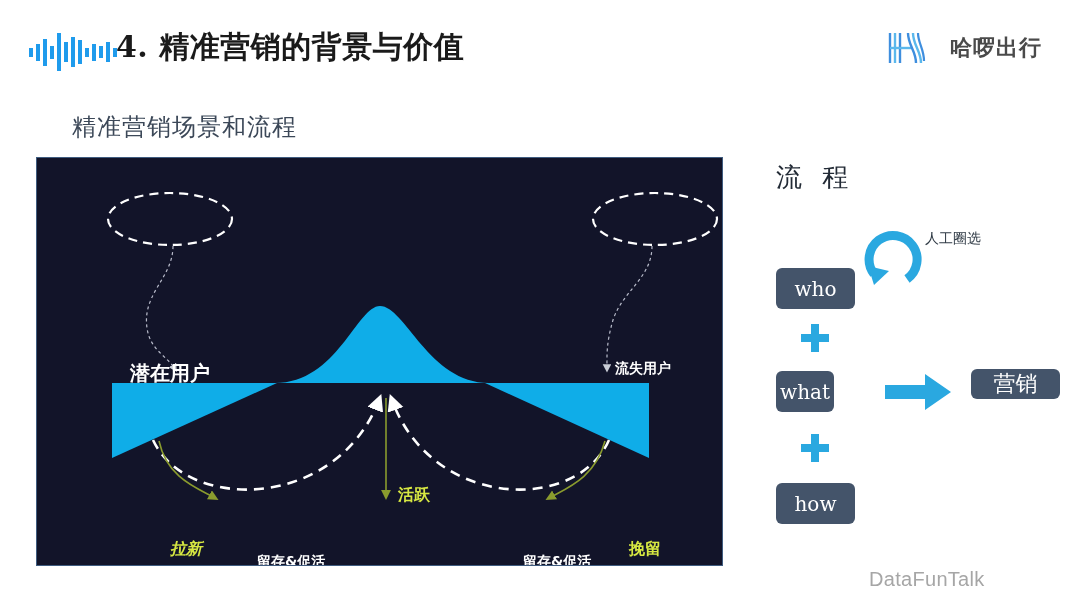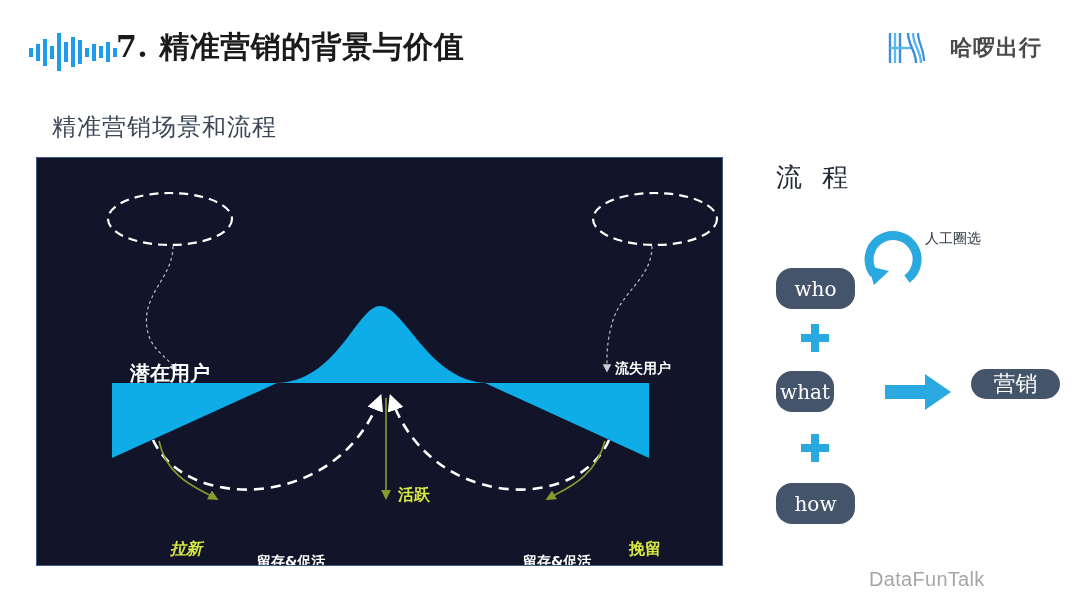--- a/index.html
+++ b/index.html
@@ -61,21 +61,21 @@
     font-size: 22px;
     font-weight: bold;
     color: #4a4a4a;
     letter-spacing: 1px;
     white-space: nowrap;
   }
 
   
   #section-subtitle {
     position: absolute;
-    left: 52px; top: 111px;
+    left: 72px; top: 111px;
     font-size: 24px;
     color: #3c4858;
     font-family: "DejaVu Serif", "Liberation Serif", serif;
     letter-spacing: 1px;
     white-space: nowrap;
   }
 
   
   #dark-panel {
     position: absolute;
@@ -119,21 +119,21 @@
     left: 776px; top: 160px;
     font-size: 26px;
     color: #222a35;
     font-family: "DejaVu Serif", "Liberation Serif", serif;
     letter-spacing: 6px;
     white-space: nowrap;
   }
   .flow-box {
     position: absolute;
     background: #44546A;
-    border-radius: 16px;
+    border-radius: 6px;
     color: #ffffff;
     display: flex;
     align-items: center;
     justify-content: center;
     font-family: "DejaVu Serif", "Liberation Serif", serif;
     white-space: nowrap;
   }
   #box-who  { left: 776px; top: 268px; width: 79px; height: 41px; font-size: 20px; }
   #box-what { left: 776px; top: 371px; width: 58px; height: 41px; font-size: 20px; }
   #box-how  { left: 776px; top: 483px; width: 79px; height: 41px; font-size: 20px; }
@@ -179,21 +179,21 @@
       <i style="height: 20px;"></i>
       <i style="height: 30px;"></i>
       <i style="height: 24px;"></i>
       <i style="height: 9px;"></i>
       <i style="height: 17px;"></i>
       <i style="height: 12px;"></i>
       <i style="height: 20px;"></i>
       <i style="height: 9px;"></i>
     </div>
 
-  <div id="page-title">7. 精准营销的背景与价值</div>
+  <div id="page-title">4. 精准营销的背景与价值</div>
 
   <div id="brand">
     <svg id="brand-mark" viewBox="0 0 40 34">
       <path d="M4 2 C4 2, 4 16, 4 32" stroke="#3E8EDE" stroke-width="2.4" fill="none"></path>
       <path d="M9 2 C9 2, 9 16, 9 32" stroke="#5BB8EC" stroke-width="2.4" fill="none"></path>
       <path d="M14 2 C14 12, 14 12, 14 32" stroke="#3E8EDE" stroke-width="2.4" fill="none"></path>
       <path d="M4 17 C10 17, 16 17, 26 17" stroke="#5BB8EC" stroke-width="2.4" fill="none"></path>
       <path d="M22 2 C22 14, 30 20, 30 32" stroke="#3E8EDE" stroke-width="2.4" fill="none"></path>
       <path d="M27 2 C27 14, 35 20, 35 32" stroke="#5BB8EC" stroke-width="2.4" fill="none"></path>
       <path d="M32 2 C32 12, 38 18, 38 30" stroke="#3E8EDE" stroke-width="2.2" fill="none"></path>

